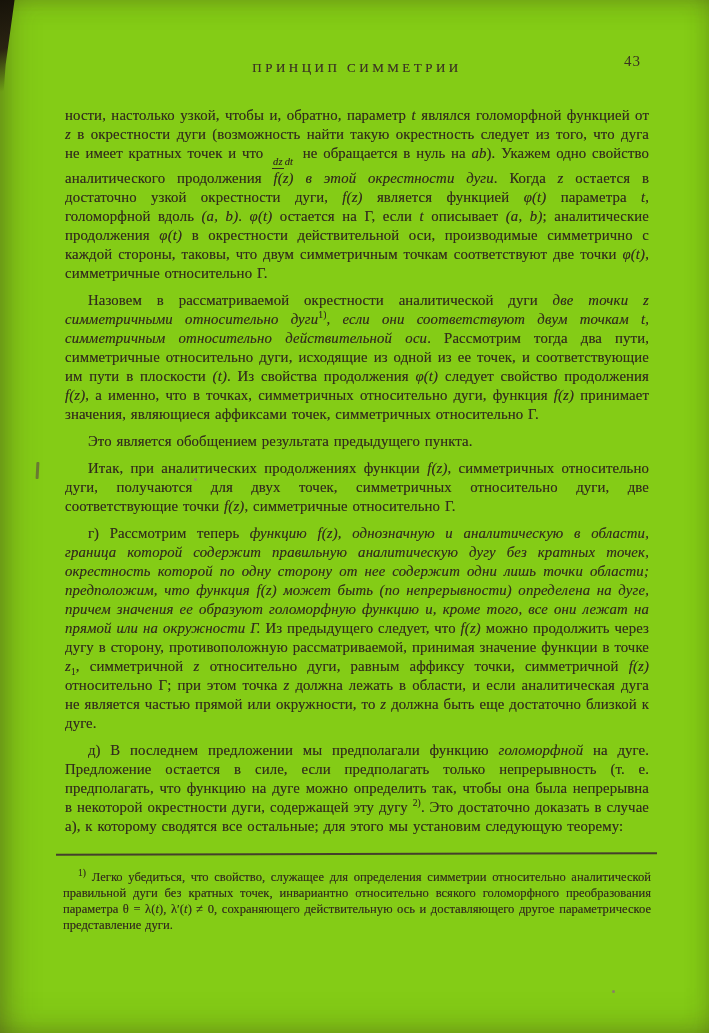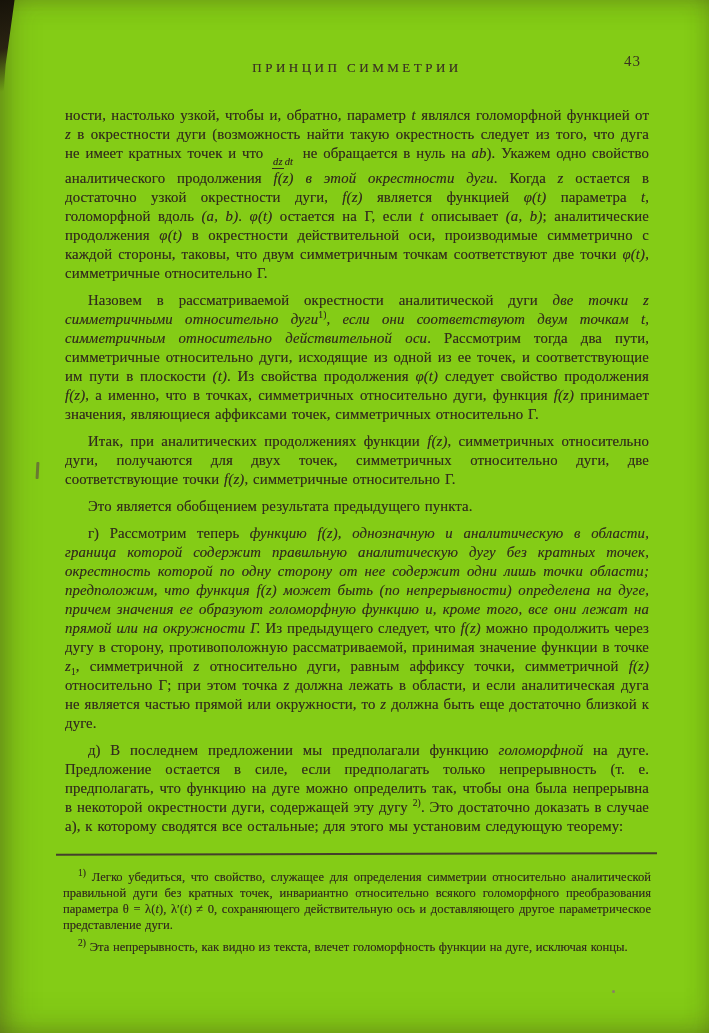--- a/index.html
+++ b/index.html
@@ -89,26 +89,25 @@
     <span class="head-title">ПРИНЦИП СИММЕТРИИ</span>
     <span class="page-num">43</span>
   </header>
 
   <main class="text-block">
       <p class="para"><span>ности, настолько узкой, чтобы и, обратно, параметр </span><em>t</em><span> являлся голоморфной функцией от </span><em>z</em><span> в окрестности дуги (возможность найти такую окрестность следует из того, что дуга не имеет кратных точек и что </span><span class="frac">
           <span class="num">dz</span>
           <span class="den">dt</span>
         </span><span> не обращается в нуль на </span><em>ab</em><span>). Укажем одно свойство аналитического продолжения </span><em>f(z) в этой окрестности дуги</em><span>. Когда </span><em>z</em><span> остается в достаточно узкой окрестности дуги, </span><em>f(z)</em><span> является функцией </span><em>φ(t)</em><span> параметра </span><em>t</em><span>, голоморфной вдоль </span><em>(a, b)</em><span>. </span><em>φ(t)</em><span> остается на Γ, если </span><em>t</em><span> описывает </span><em>(a, b)</em><span>; аналитические продолжения </span><em>φ(t)</em><span> в окрестности действительной оси, производимые симметрично с каждой стороны, таковы, что двум симметричным точкам соответствуют две точки </span><em>φ(t)</em><span>, симметричные относительно Γ.</span></p>
       <p class="para indent"><span>Назовем в рассматриваемой окрестности аналитической дуги </span><em>две точки z симметричными относительно дуги</em><sup>1)</sup><em>, если они соответствуют двум точкам t, симметричным относительно действительной оси</em><span>. Рассмотрим тогда два пути, симметричные относительно дуги, исходящие из одной из ее точек, и соответствующие им пути в плоскости </span><em>(t)</em><span>. Из свойства продолжения </span><em>φ(t)</em><span> следует свойство продолжения </span><em>f(z)</em><span>, а именно, что в точках, симметричных относительно дуги, функция </span><em>f(z)</em><span> принимает значения, являющиеся аффиксами точек, симметричных относительно Γ.</span></p>
+      <p class="para indent"><span>Это является обобщением результата предыдущего пункта.</span></p>
       <p class="para indent"><span>Итак, при аналитических продолжениях функции </span><em>f(z)</em><span>, симметричных относительно дуги, получаются для двух точек, симметричных относительно дуги, две соответствующие точки </span><em>f(z)</em><span>, симметричные относительно Γ.</span></p>
-      <p class="para indent"><span>Это является обобщением результата предыдущего пункта.</span></p>
       <p class="para indent"><span>г) Рассмотрим теперь </span><em>функцию f(z), однозначную и аналитическую в области, граница которой содержит правильную аналитическую дугу без кратных точек, окрестность которой по одну сторону от нее содержит одни лишь точки области; предположим, что функция f(z) может быть (по непрерывности) определена на дуге, причем значения ее образуют голоморфную функцию и, кроме того, все они лежат на прямой или на окружности Γ.</em><span> Из предыдущего следует, что </span><em>f(z)</em><span> можно продолжить через дугу в сторону, противоположную рассматриваемой, принимая значение функции в точке </span><em>z</em><sub>1</sub><span>, симметричной </span><em>z</em><span> относительно дуги, равным аффиксу точки, симметричной </span><em>f(z)</em><span> относительно Γ; при этом точка </span><em>z</em><span> должна лежать в области, и если аналитическая дуга не является частью прямой или окружности, то </span><em>z</em><span> должна быть еще достаточно близкой к дуге.</span></p>
       <p class="para indent"><span>д) В последнем предложении мы предполагали функцию </span><em>голоморфной</em><span> на дуге. Предложение остается в силе, если предполагать только непрерывность (т. е. предполагать, что функцию на дуге можно определить так, чтобы она была непрерывна в некоторой окрестности дуги, содержащей эту дугу </span><sup>2)</sup><span>. Это достаточно доказать в случае а), к которому сводятся все остальные; для этого мы установим следующую теорему:</span></p>
     </main>
 
   <div class="footnote-rule"></div>
 
   <section class="footnotes">
       <p class="footnote"><sup>1)</sup><span> Легко убедиться, что свойство, служащее для определения симметрии относительно аналитической правильной дуги без кратных точек, инвариантно относительно всякого голоморфного преобразования параметра θ = λ(</span><em>t</em><span>), λ′(</span><em>t</em><span>) ≠ 0, сохраняющего действительную ось и доставляющего другое параметрическое представление дуги.</span></p>
-      <p class="footnote"><sup>2)</sup><span> Эта непрерывность, как видно из текста, влечет голоморфность функции на дуге, исключая концы.</span></p>
     </section>
 
 </div>
 
 </body></html>

